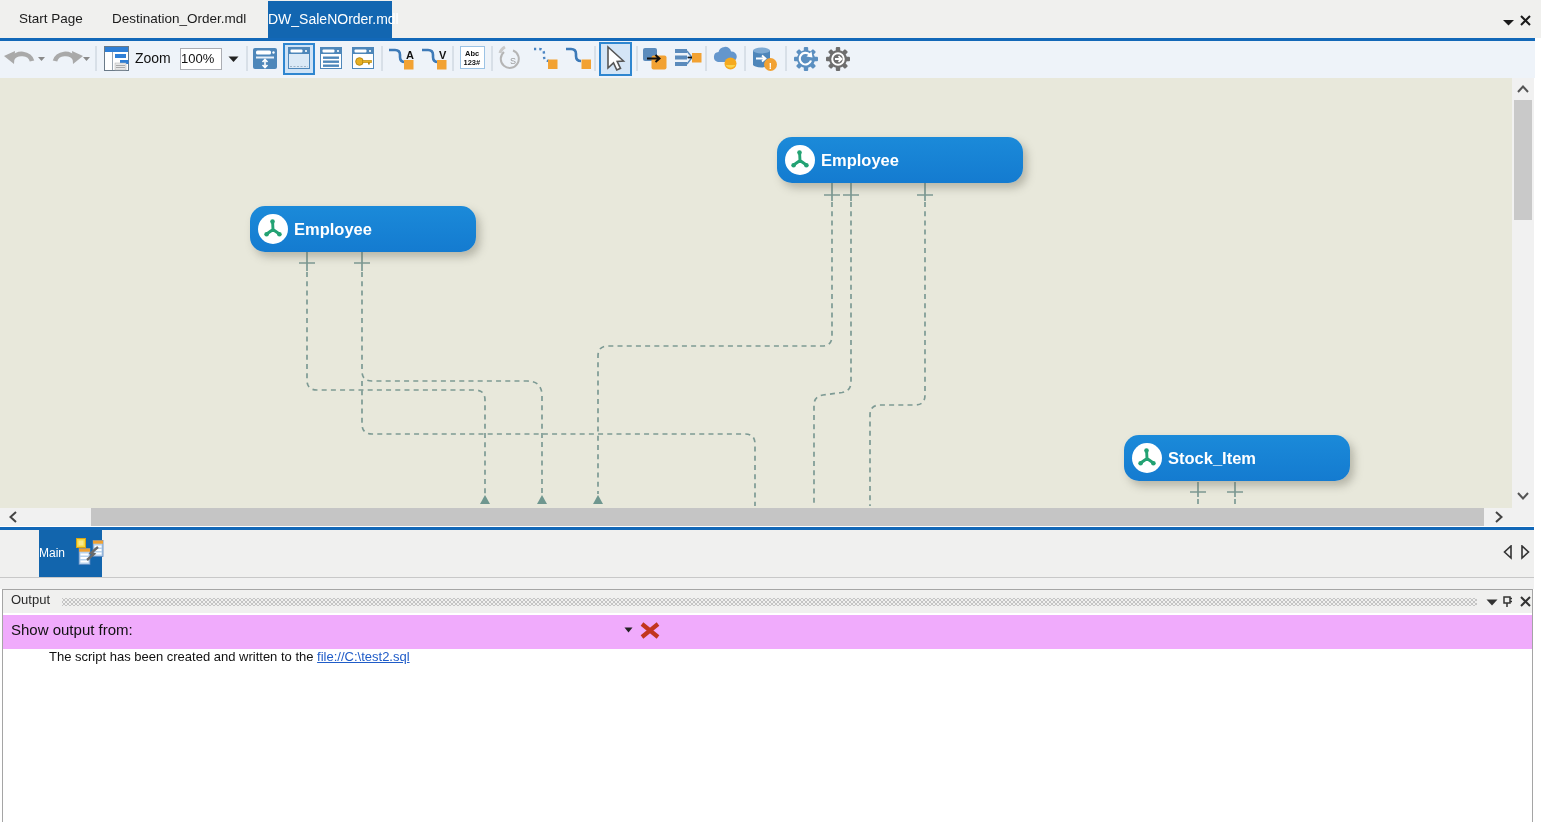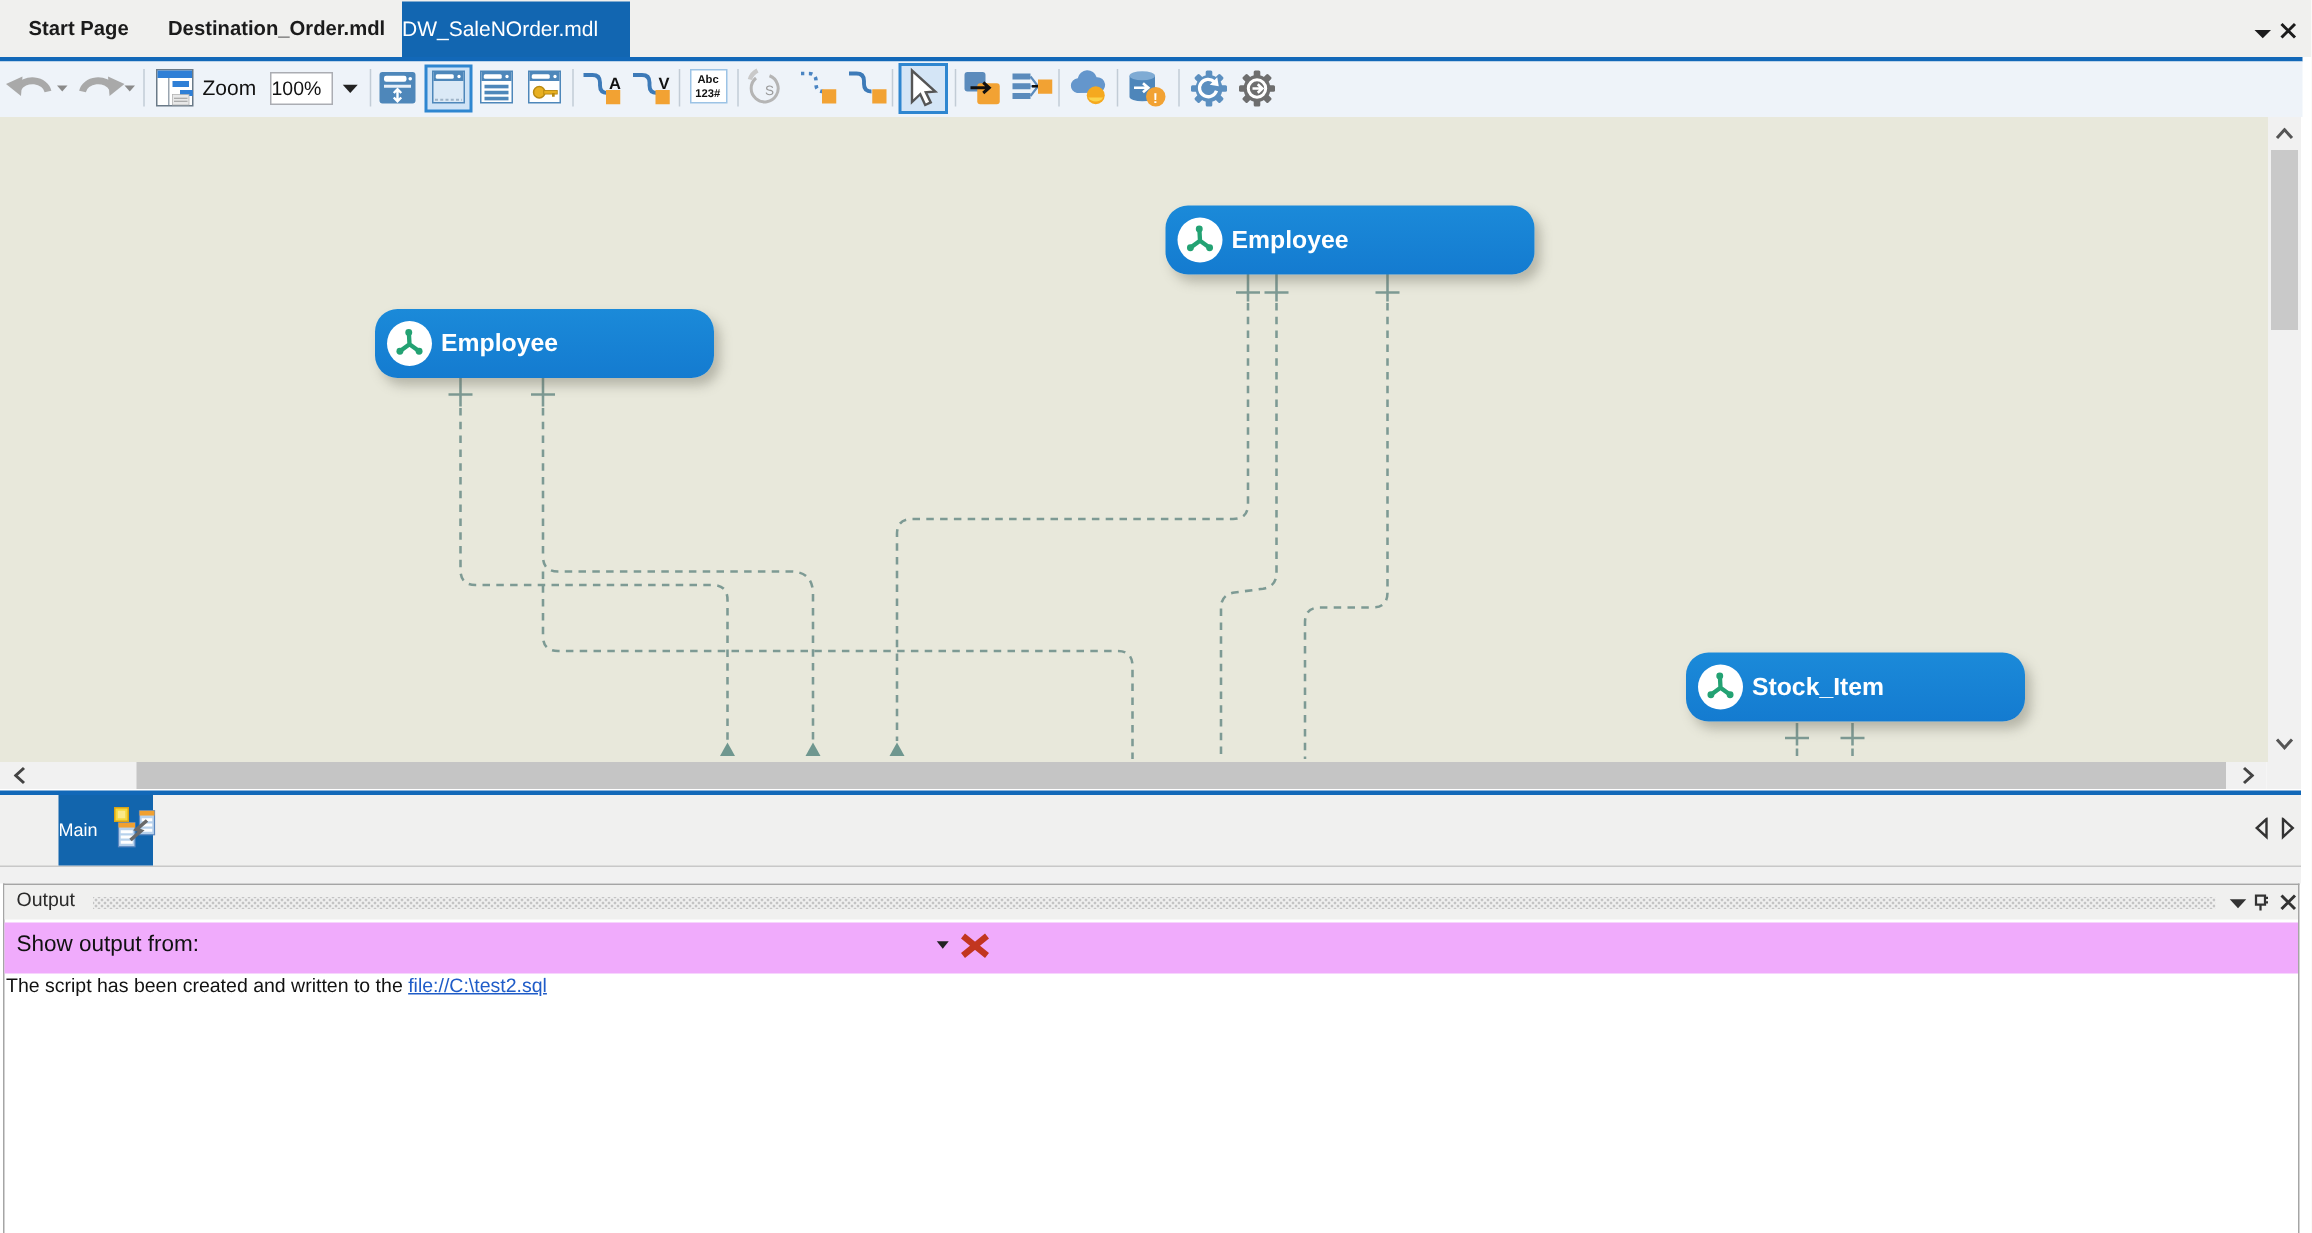--- a/index.html
+++ b/index.html
@@ -1,23 +1,23 @@
 <!DOCTYPE html>
 <html><head>
 <meta charset="utf-8">
 <style>
   html,body{margin:0;padding:0;background:#fff;}
   #app{position:relative;width:1541px;height:822px;background:#ffffff;
        font-family:"Liberation Sans",sans-serif;overflow:hidden;}
   .abs{position:absolute;}
   
   #tabbar{left:0;top:0;width:1541px;height:38px;background:#f0f0ee;}
-  .tab{position:absolute;top:0;height:38px;line-height:38px;font-size:13.5px;color:#1b1b1b;font-weight:bold;}
-  #tabactive{position:absolute;left:268px;top:1px;width:152px;height:37px;background:#1266b1;
-     color:#fff;font-size:14px;line-height:37px;text-align:left;}
+  .tab{position:absolute;top:0;height:38px;line-height:38px;font-size:13.5px;color:#1b1b1b;}
+  #tabactive{position:absolute;left:268px;top:1px;width:124px;height:37px;background:#1266b1;
+     color:#fff;font-size:14px;line-height:37px;text-align:center;}
   #blueline1{left:0;top:38px;width:1535px;height:3px;background:#1268b8;}
   
   #toolbar{left:0;top:41px;width:1535px;height:37px;background:#eef3f9;}
   
   #canvas{left:0;top:78px;width:1512px;height:430px;background:#e8e8db;}
   .entity{position:absolute;height:46px;background:linear-gradient(#1b8ad9,#147bd0);
      border-radius:15px;box-shadow:4px 5px 8px rgba(100,100,88,0.38);color:#fff;
      font-weight:bold;font-size:16.5px;}
   .entity .ic{position:absolute;left:8px;top:8px;width:30px;height:30px;background:#fff;border-radius:50%;}
   .entity .nm{position:absolute;left:44px;top:0;line-height:46px;}
@@ -39,21 +39,21 @@
   #ohead{position:absolute;left:0;top:0;width:100%;height:23px;background:#f0f0ef;}
   #ohead .t{position:absolute;left:8px;top:2px;font-size:13px;color:#2a2a2a;}
   #odots{position:absolute;left:59px;top:8px;width:1415px;height:8px;
      background-image:radial-gradient(#c4c4c4 0.9px,transparent 1.1px),radial-gradient(#c4c4c4 0.9px,transparent 1.1px);
      background-size:4px 4px;background-position:0 0,2px 2px;}
   #orow{position:absolute;left:0;top:25px;width:100%;height:34px;background:#f0abfc;}
   #orow .lbl{position:absolute;left:8px;top:6px;font-size:15px;color:#111;}
   #ofield{position:absolute;left:136px;top:3px;width:495px;height:24px;background:#dbe5f1;
      border:1px solid #b9c4d3;font-size:13px;color:#111;line-height:24px;}
   #ofield .tx{margin-left:5px;}
-  #otext{position:absolute;left:1px;top:59px;font-size:13px;color:#111;}
+  #otext{position:absolute;left:1px;top:59px;font-size:13px;color:#111;padding-left:45px;}
   #otext a{color:#1f5cc8;}
 </style>
 </head>
 <body>
 <div id="app">
 
   <div class="abs" id="tabbar">
     <span class="tab" style="left:19px;">Start Page</span>
     <span class="tab" style="left:112px;">Destination_Order.mdl</span>
     <div id="tabactive">DW_SaleNOrder.mdl</div>

